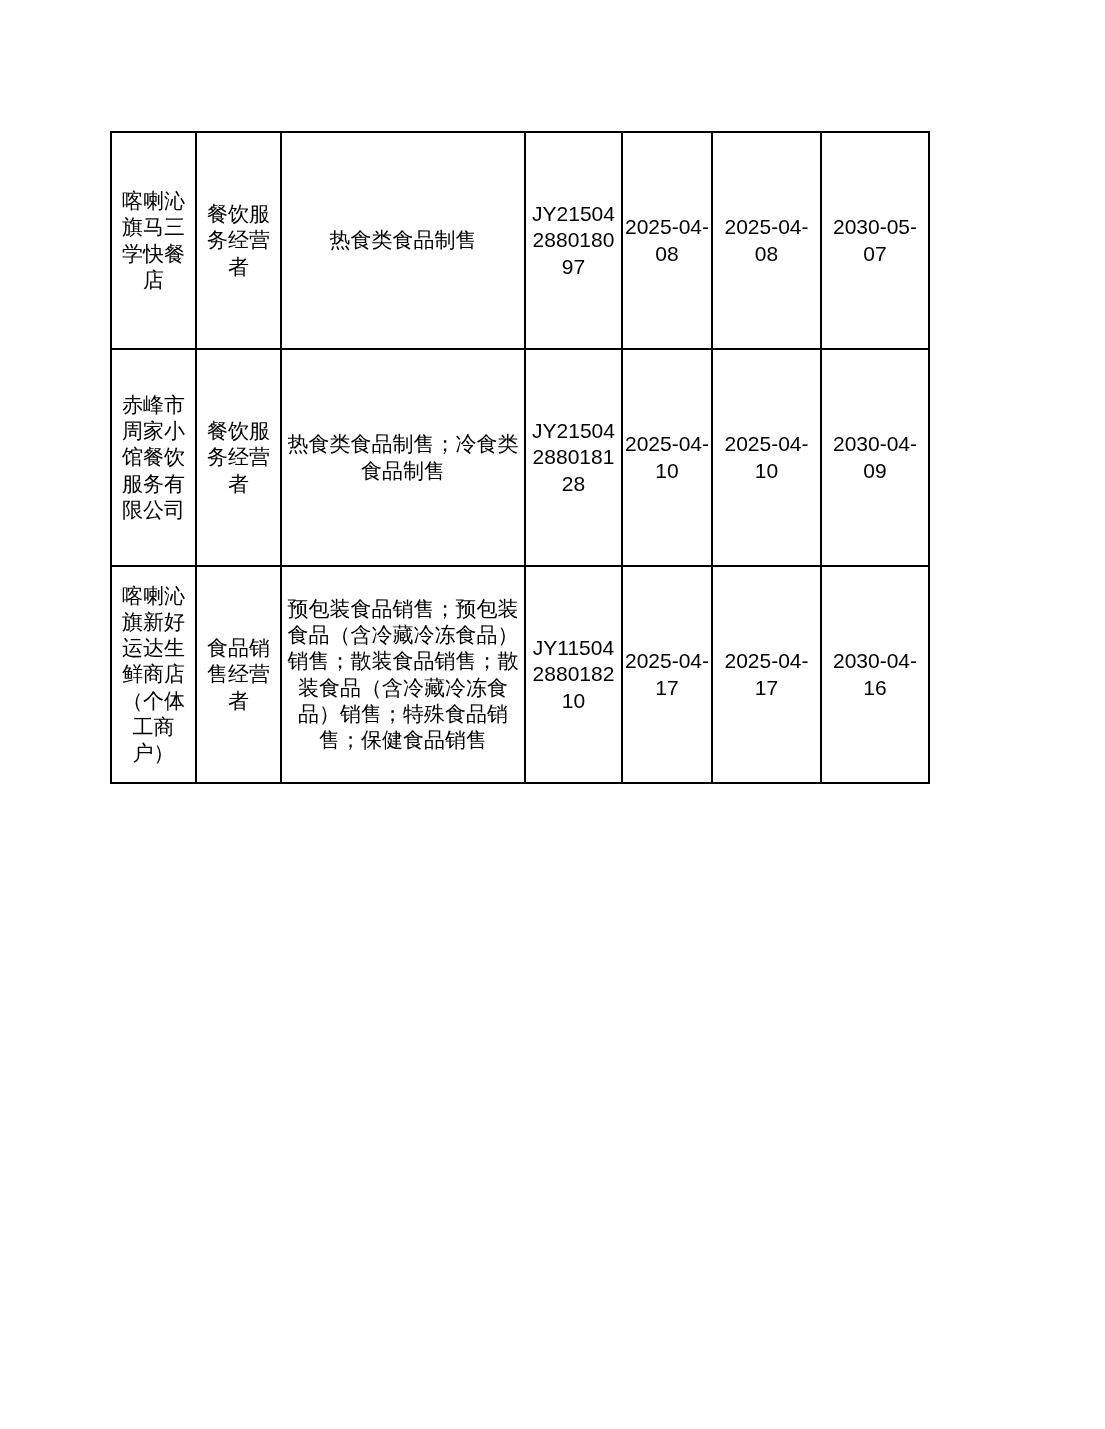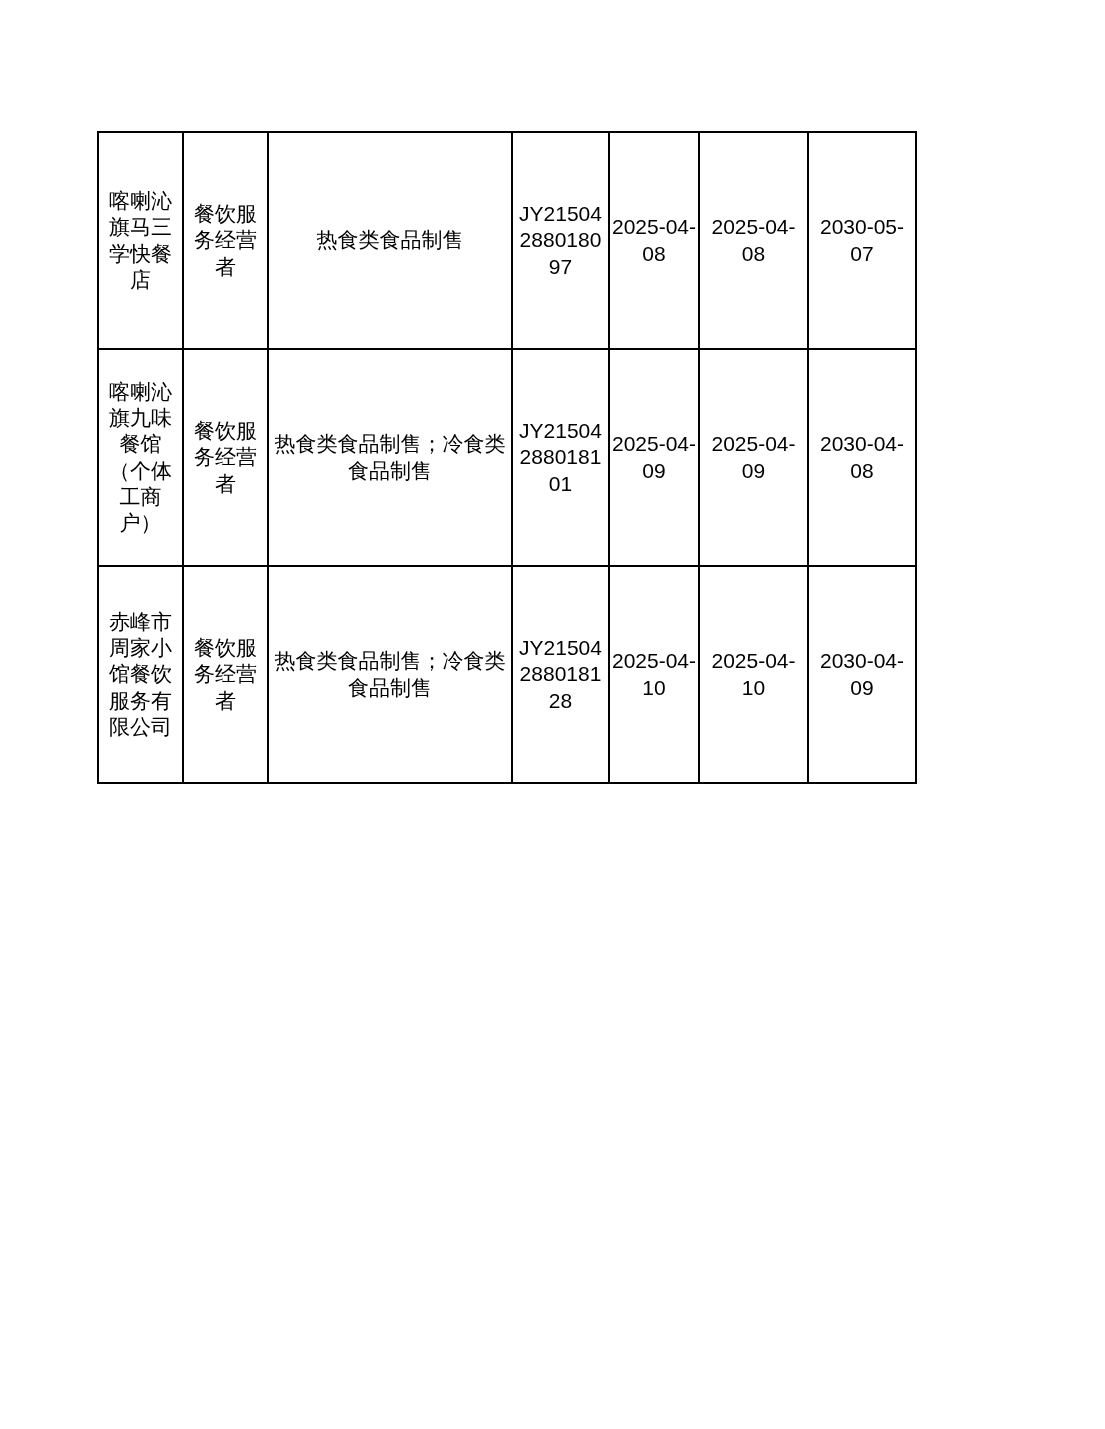--- a/index.html
+++ b/index.html
@@ -9,21 +9,21 @@
   }
   body {
     width: 1105px;
     height: 1429px;
     position: relative;
     font-family: "Liberation Serif", "DejaVu Serif", serif;
     color: #000000;
   }
   table.license-table {
     position: absolute;
-    left: 97px;
+    left: 110px;
     top: 131px;
     width: 818px;
     border-collapse: collapse;
     table-layout: fixed;
   }
   table.license-table tr {
     height: 217px;
   }
   table.license-table td {
     border: 2px solid #000000;
@@ -66,31 +66,31 @@
       <tr>
         <td class="cjk">喀喇沁旗马三学快餐店</td>
         <td class="cjk">餐饮服务经营者</td>
         <td class="cjk scope">热食类食品制售</td>
         <td class="num license">JY21504288018097</td>
         <td class="num">2025-04-08</td>
         <td class="num">2025-04-08</td>
         <td class="num">2030-05-07</td>
       </tr>
       <tr>
-        <td class="cjk">喀喇沁旗九味餐馆（个体工商户）</td>
-        <td class="cjk">餐饮服务经营者</td>
-        <td class="cjk scope">热食类食品制售；冷食类食品制售</td>
-        <td class="num license">JY21504288018101</td>
-        <td class="num">2025-04-09</td>
-        <td class="num">2025-04-09</td>
-        <td class="num">2030-04-08</td>
-      </tr>
-      <tr>
         <td class="cjk">赤峰市周家小馆餐饮服务有限公司</td>
         <td class="cjk">餐饮服务经营者</td>
         <td class="cjk scope">热食类食品制售；冷食类食品制售</td>
         <td class="num license">JY21504288018128</td>
         <td class="num">2025-04-10</td>
         <td class="num">2025-04-10</td>
         <td class="num">2030-04-09</td>
       </tr>
+      <tr>
+        <td class="cjk">喀喇沁旗新好运达生鲜商店（个体工商户）</td>
+        <td class="cjk">食品销售经营者</td>
+        <td class="cjk scope">预包装食品销售；预包装食品（含冷藏冷冻食品）销售；散装食品销售；散装食品（含冷藏冷冻食品）销售；特殊食品销售；保健食品销售</td>
+        <td class="num license">JY11504288018210</td>
+        <td class="num">2025-04-17</td>
+        <td class="num">2025-04-17</td>
+        <td class="num">2030-04-16</td>
+      </tr>
     </tbody>
 </table>
 
 </body></html>

